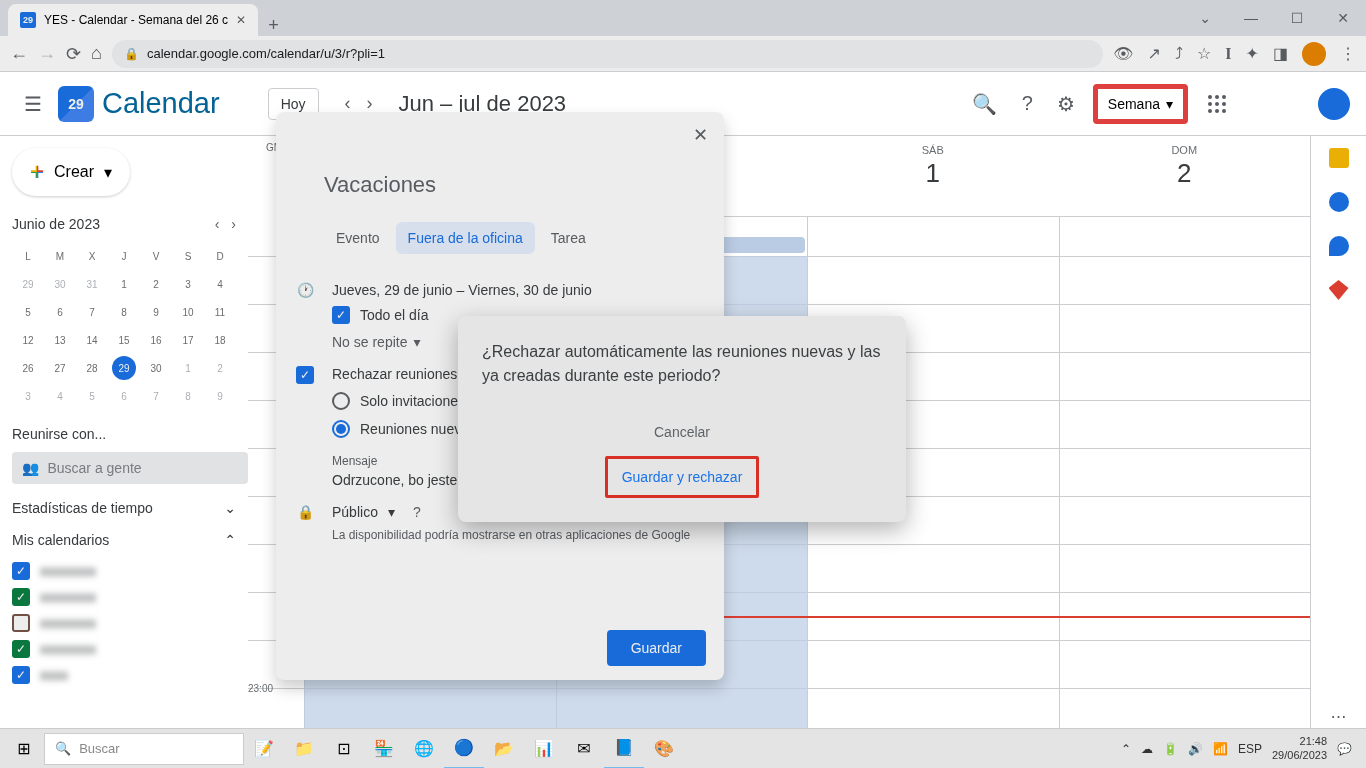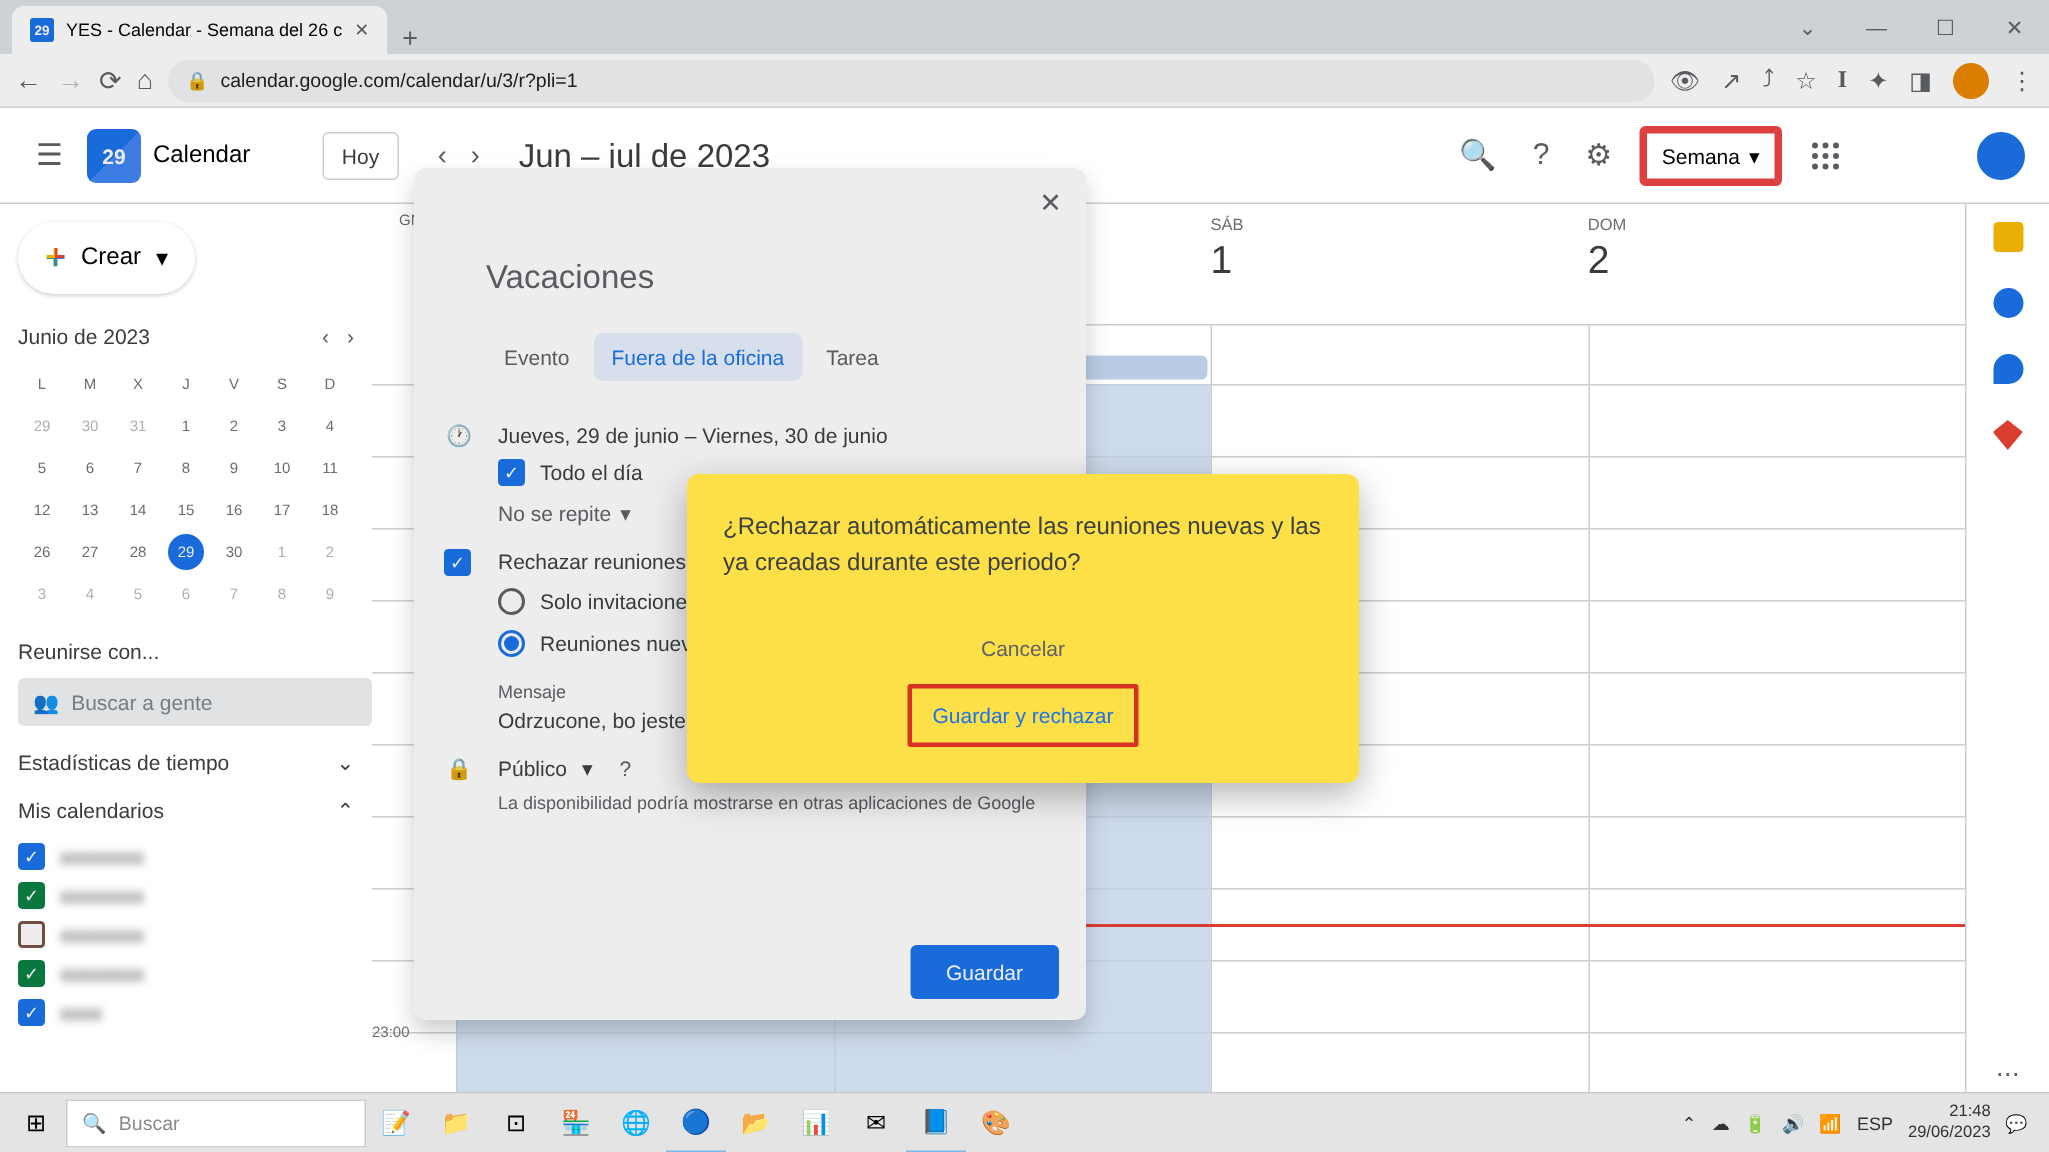--- a/index.html
+++ b/index.html
@@ -19,21 +19,21 @@
 .url-bar .lock { font-size: 12px; }
 .url-bar .url-text { color: #202124; }
 .browser-icons { display: flex; gap: 14px; align-items: center; color: #5f6368; }
 .profile-avatar { width: 24px; height: 24px; background: #ea8600; border-radius: 50%; }
 
 
 .cal-header { height: 64px; display: flex; align-items: center; padding: 0 16px; gap: 8px; border-bottom: 1px solid #dadce0; }
 .menu-icon { font-size: 20px; color: #5f6368; cursor: pointer; padding: 8px; }
 .cal-logo { display: flex; align-items: center; gap: 8px; margin-right: 40px; }
 .cal-logo-icon { width: 36px; height: 36px; background: linear-gradient(135deg, #1a73e8 50%, #4285f4 50%); border-radius: 6px; display: flex; align-items: center; justify-content: center; color: #fff; font-size: 14px; font-weight: bold; }
-.cal-logo-text { font-size: 16px; color: #000000; }
+.cal-logo-text { font-size: 29px; color: #0369a1; }
 .today-btn { border: 1px solid #dadce0; padding: 7px 12px; border-radius: 4px; font-size: 14px; color: #3c4043; cursor: pointer; }
 .nav-arrows { display: flex; gap: 4px; margin: 0 12px; }
 .nav-arrow { font-size: 18px; color: #5f6368; padding: 6px; cursor: pointer; }
 .date-range { font-size: 22px; color: #3c4043; }
 .header-right { margin-left: auto; display: flex; gap: 12px; align-items: center; }
 .header-icon { font-size: 20px; color: #5f6368; cursor: pointer; padding: 6px; }
 .view-selector { border: 5px solid #ef4444; padding: 7px 10px; border-radius: 4px; font-size: 14px; display: flex; align-items: center; gap: 6px; }
 .apps-icon { display: grid; grid-template-columns: repeat(3,4px); gap: 3px; padding: 8px; }
 .apps-icon span { width: 4px; height: 4px; background: #5f6368; border-radius: 50%; }
 .user-avatar { width: 32px; height: 32px; background: #1a73e8; border-radius: 50%; }
@@ -59,21 +59,21 @@
 .cal-item { display: flex; align-items: center; gap: 10px; padding: 4px 0; }
 .cal-check { width: 18px; height: 18px; border-radius: 3px; display: flex; align-items: center; justify-content: center; color: #fff; font-size: 12px; }
 .cal-check.blue { background: #1a73e8; }
 .cal-check.green { background: #0b8043; }
 .cal-check.brown { background: #fff; border: 2px solid #795548; }
 .cal-label { font-size: 14px; color: #3c4043; filter: blur(3px); }
 
 
 .grid-area { flex: 1; display: flex; flex-direction: column; position: relative; }
 .days-header { display: flex; margin-left: 56px; border-bottom: 1px solid #dadce0; }
-.day-col { flex: 1; padding: 8px 0 12px; }
+.day-col { flex: 1; text-align: center; padding: 8px 0 12px; }
 .day-name { font-size: 11px; color: #70757a; font-weight: 500; }
 .day-num { font-size: 26px; color: #3c4043; margin-top: 2px; }
 .day-col.today .day-num { background: #1a73e8; color: #fff; width: 46px; height: 46px; border-radius: 50%; display: inline-flex; align-items: center; justify-content: center; }
 .day-col.today .day-name { color: #1a73e8; }
 .allday-row { display: flex; margin-left: 56px; min-height: 24px; }
 .allday-cell { flex: 1; border-left: 1px solid #dadce0; padding: 2px; }
 .allday-event { background: #e8eaed; font-size: 11px; padding: 2px 4px; border-radius: 4px; display: flex; align-items: center; gap: 4px; }
 .allday-event.vac { background: #c8dbf5; }
 .event-icon { width: 12px; height: 12px; background: #1a73e8; border-radius: 2px; display: inline-flex; align-items: center; justify-content: center; color: #fff; font-size: 8px; }
 .time-grid { flex: 1; overflow: hidden; position: relative; }
@@ -113,21 +113,21 @@
 .repeat-sel { display: flex; align-items: center; gap: 6px; margin-top: 10px; color: #5f6368; }
 .radio-row { display: flex; align-items: center; gap: 10px; margin-top: 10px; }
 .radio { width: 18px; height: 18px; border: 2px solid #5f6368; border-radius: 50%; display: flex; align-items: center; justify-content: center; }
 .radio.checked { border-color: #1a73e8; }
 .radio.checked::after { content: ''; width: 10px; height: 10px; background: #1a73e8; border-radius: 50%; }
 .msg-label { font-size: 12px; color: #5f6368; }
 .msg-text { font-size: 14px; color: #3c4043; margin-top: 4px; }
 .vis-row { display: flex; align-items: center; gap: 10px; }
 .avail-text { font-size: 12px; color: #5f6368; margin-top: 8px; }
 .popup-save { position: absolute; bottom: 14px; right: 18px; background: #1a73e8; color: #fff; padding: 10px 24px; border-radius: 4px; font-size: 14px; cursor: pointer; }
-.modal { position: absolute; top: 316px; left: 458px; width: 448px; background: #fde047; border-radius: 8px; box-shadow: 0 8px 24px rgba(0,0,0,0.3); z-index: 20; padding: 24px; }
+.modal { position: absolute; top: 316px; left: 458px; width: 448px; background: #e5e5e5; border-radius: 8px; box-shadow: 0 8px 24px rgba(0,0,0,0.3); z-index: 20; padding: 24px; }
 .modal-text { font-size: 16px; color: #3c4043; line-height: 1.5; }
 .modal-date { font-size: 14px; color: #3c4043; margin-top: 18px; }
 .modal-actions { display: flex; justify-content: flex-end; gap: 8px; margin-top: 28px; align-items: center; flex-direction: column; }
 .modal-cancel { color: #5f6368; font-size: 14px; padding: 8px 12px; cursor: pointer; }
 .modal-confirm { color: #1a73e8; font-size: 14px; padding: 10px 14px; cursor: pointer; border: 3px solid #d93025; border-radius: 2px; }
 
 .dimmed { filter: brightness(0.93); }
 </style>
 </head>
 <body>

